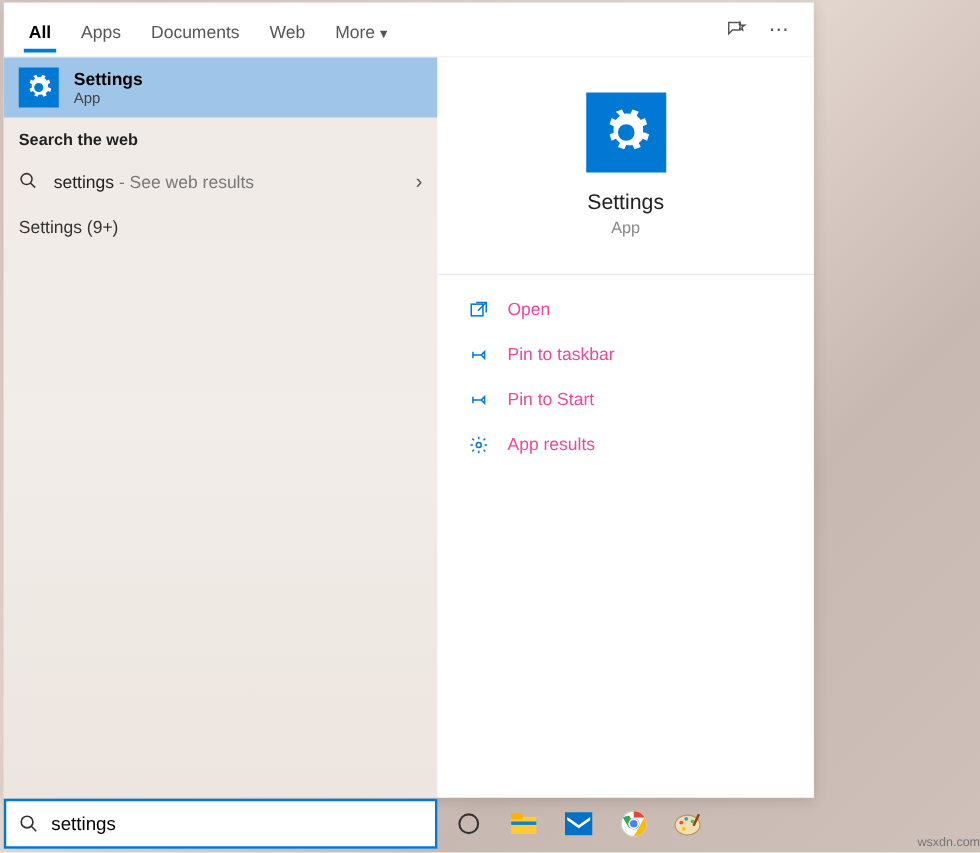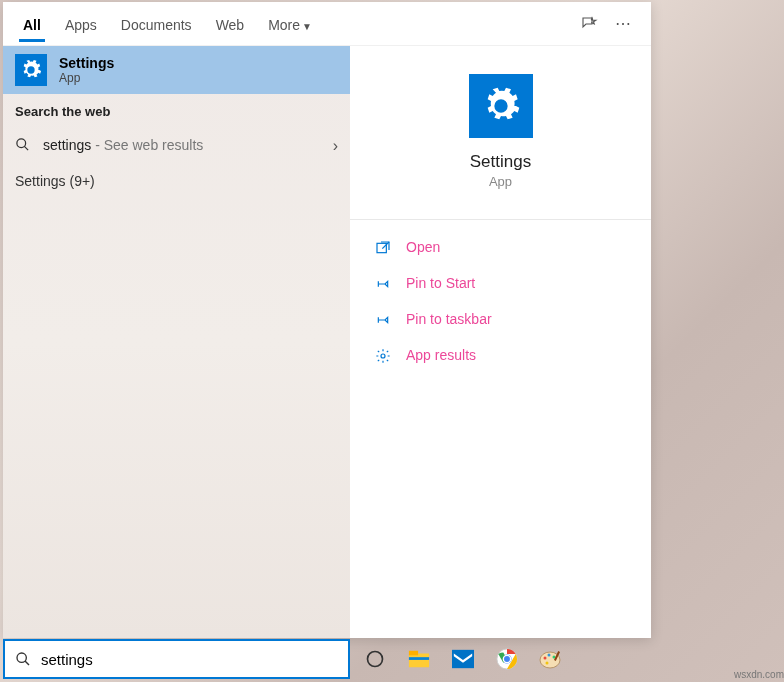--- a/index.html
+++ b/index.html
@@ -111,30 +111,30 @@
             </span>
           <span>Open</span>
         </div>
         <div class="action">
           <span class="ai">
               <svg width="16" height="16" viewBox="0 0 24 24" fill="none" stroke="currentColor" stroke-width="1.8">
                 <path d="M5 12h10l4-4v8l-4-4"></path>
                 <path d="M5 8v8"></path>
               </svg>
             </span>
-          <span>Pin to Start</span>
+          <span>Pin to taskbar</span>
         </div>
         <div class="action">
           <span class="ai">
               <svg width="16" height="16" viewBox="0 0 24 24" fill="none" stroke="currentColor" stroke-width="1.8">
                 <path d="M5 12h10l4-4v8l-4-4"></path>
                 <path d="M5 8v8"></path>
               </svg>
             </span>
-          <span>Pin to taskbar</span>
+          <span>Pin to Start</span>
         </div>
         <div class="action">
           <span class="ai">
               <svg width="16" height="16" viewBox="0 0 24 24" fill="none" stroke="currentColor" stroke-width="1.8">
                 <circle cx="12" cy="12" r="3"></circle>
                 <path d="M12 2v3M12 19v3M4.2 4.2l2.1 2.1M17.7 17.7l2.1 2.1M2 12h3M19 12h3M4.2 19.8l2.1-2.1M17.7 6.3l2.1-2.1"></path>
               </svg>
             </span>
           <span>App results</span>
         </div>

